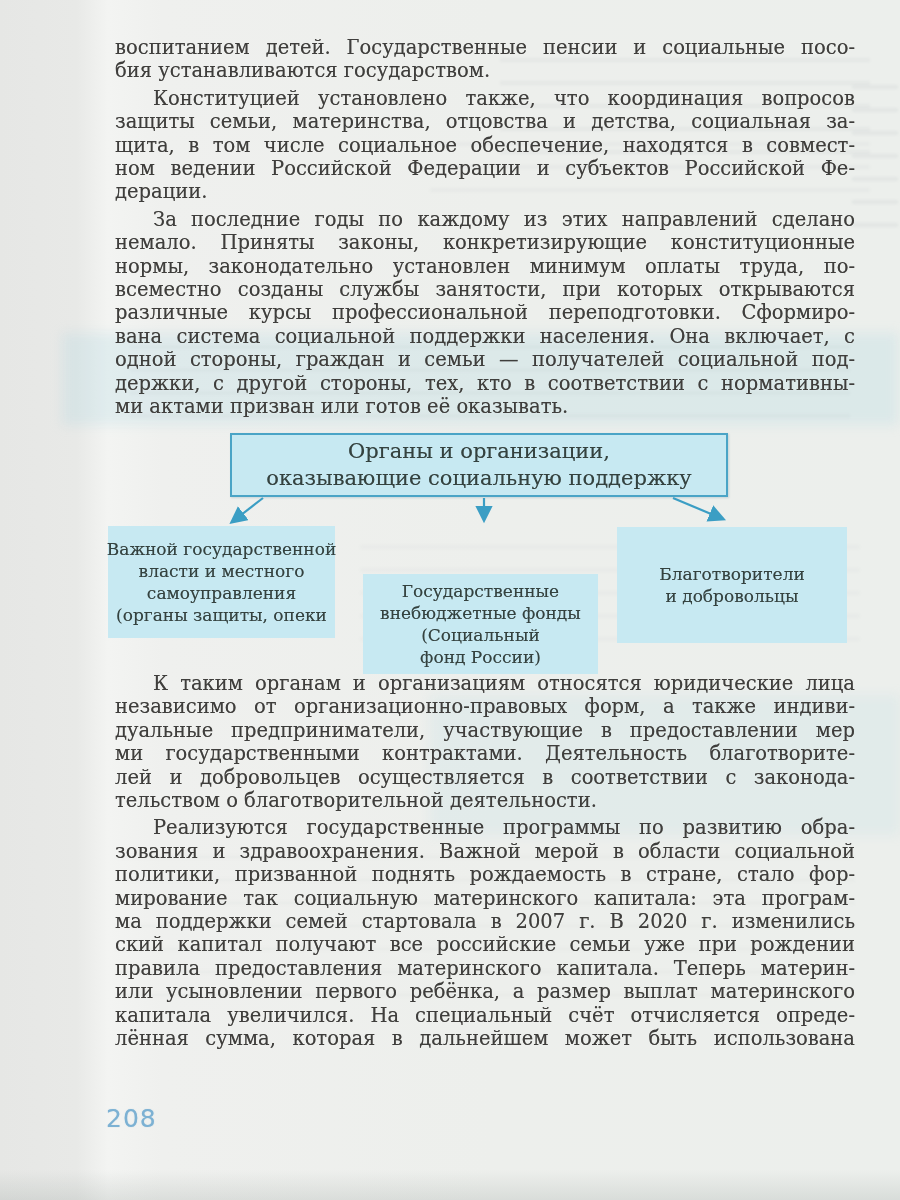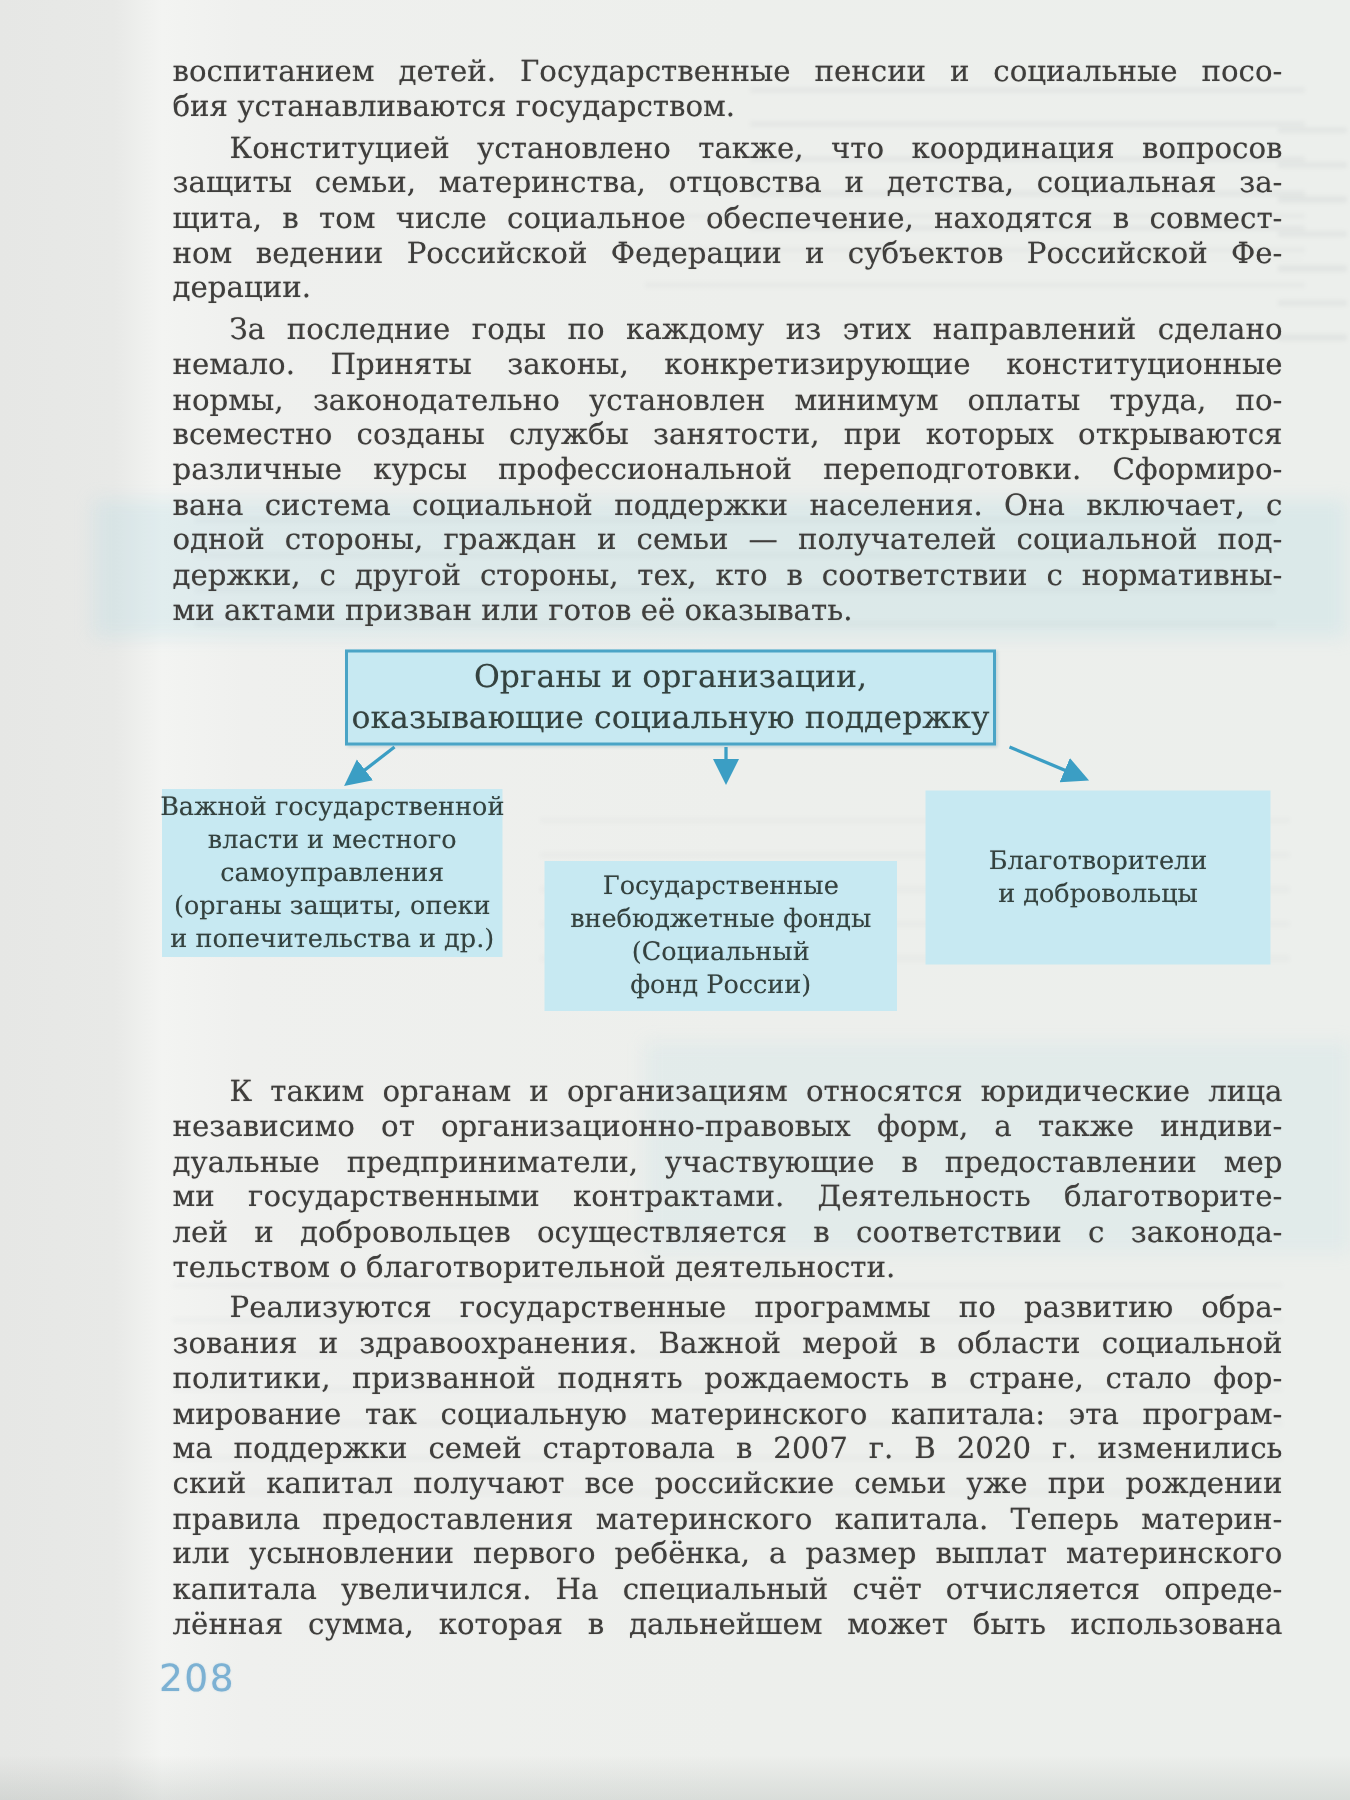--- a/index.html
+++ b/index.html
@@ -28,40 +28,40 @@
   .tblock {
     position: absolute;
     left: 115px;
     width: 740px;
     color: var(--body-text);
     font-size: 19.5px;
     line-height: 23.4px;
     text-shadow: 0 0 0.6px rgba(70,68,64,0.55);
   }
   #tb1 { top: 36px; }
-  #tb2 { top: 672px; margin-top: 44px; }
+  #tb2 { top: 672px; }
   .para + .para { margin-top: 4px; }
   .tline { text-align: justify; text-align-last: justify; }
   .tline.last { text-align-last: left; }
   .tline.indent { text-indent: 38px; }
 
   
   .diagram { position: absolute; inset: 0; pointer-events: none; }
   .dbox {
     position: absolute;
     background: var(--box-fill);
     color: #34423f;
     display: flex;
     flex-direction: column;
     justify-content: center;
     align-items: center;
     text-shadow: 0 0 0.5px rgba(60,70,70,0.5);
   }
   .root-box {
-    left: 230px; top: 433px; width: 434px; height: 64px;
+    left: 230px; top: 433px; width: 498px; height: 64px;
     border: 2px solid var(--box-border);
     font-size: 21px; line-height: 27px;
     box-shadow: 1px 1px 2px rgba(80,130,150,0.25);
   }
   .child-box { font-size: 17px; line-height: 22px; }
   .c1 { left: 108px; top: 526px; width: 227px; height: 112px; }
   .c2 { left: 363px; top: 526px; width: 235px; height: 100px; margin-top: 48px; }
   .c3 { left: 617px; top: 527px; width: 230px; height: 116px; }
   .bline { white-space: nowrap; text-align: center; }
   svg.arrows { position: absolute; left: 0; top: 0; pointer-events: none; }
@@ -142,21 +142,20 @@
       <line x1="263" y1="498" x2="232" y2="522" stroke="#3b9ec4" stroke-width="2.2" marker-end="url(#ah)"></line>
       <line x1="484" y1="498" x2="484" y2="520" stroke="#3b9ec4" stroke-width="2.2" marker-end="url(#ah)"></line>
       <line x1="673" y1="498" x2="723" y2="519" stroke="#3b9ec4" stroke-width="2.2" marker-end="url(#ah)"></line>
     </svg>
 
     <div class="dbox child-box c1">
         <div class="bline">Важной государственной</div>
         <div class="bline">власти и местного</div>
         <div class="bline">самоуправления</div>
         <div class="bline">(органы защиты, опеки</div>
-        <div class="bline">и попечительства и др.)</div>
       </div>
     <div class="dbox child-box c2">
         <div class="bline">Государственные</div>
         <div class="bline">внебюджетные фонды</div>
         <div class="bline">(Социальный</div>
         <div class="bline">фонд России)</div>
       </div>
     <div class="dbox child-box c3">
         <div class="bline">Благотворители</div>
         <div class="bline">и добровольцы</div>

